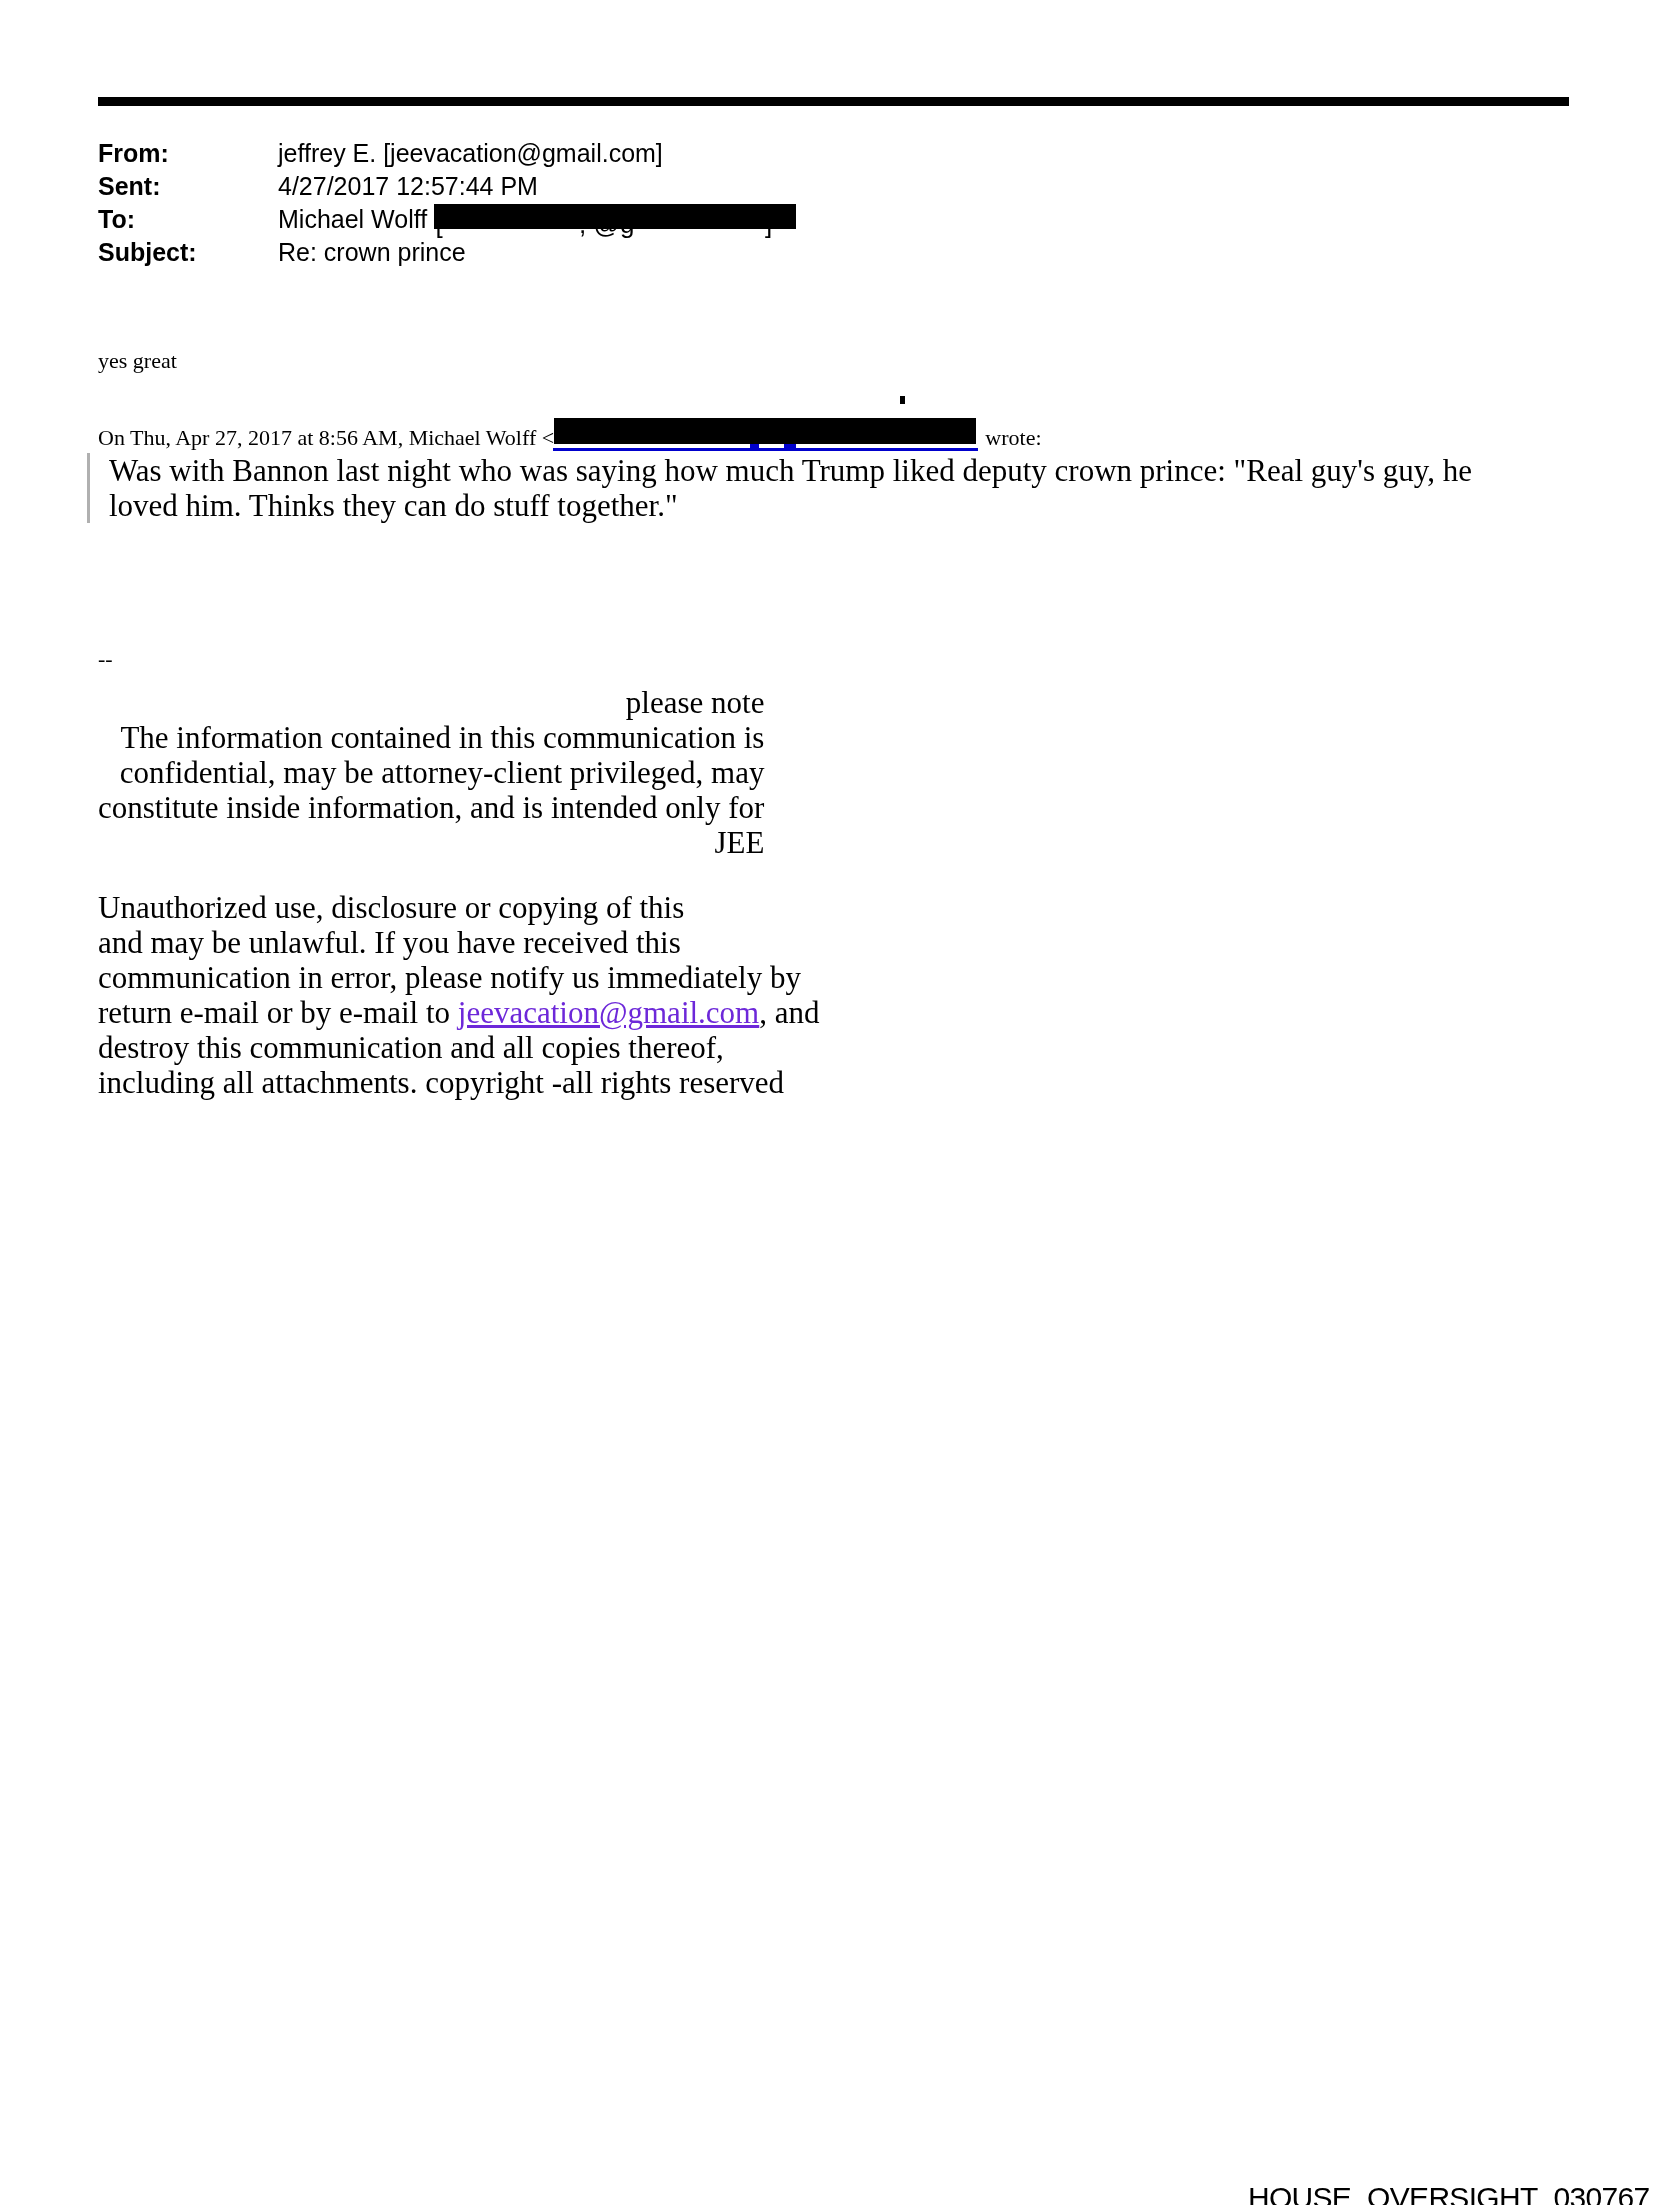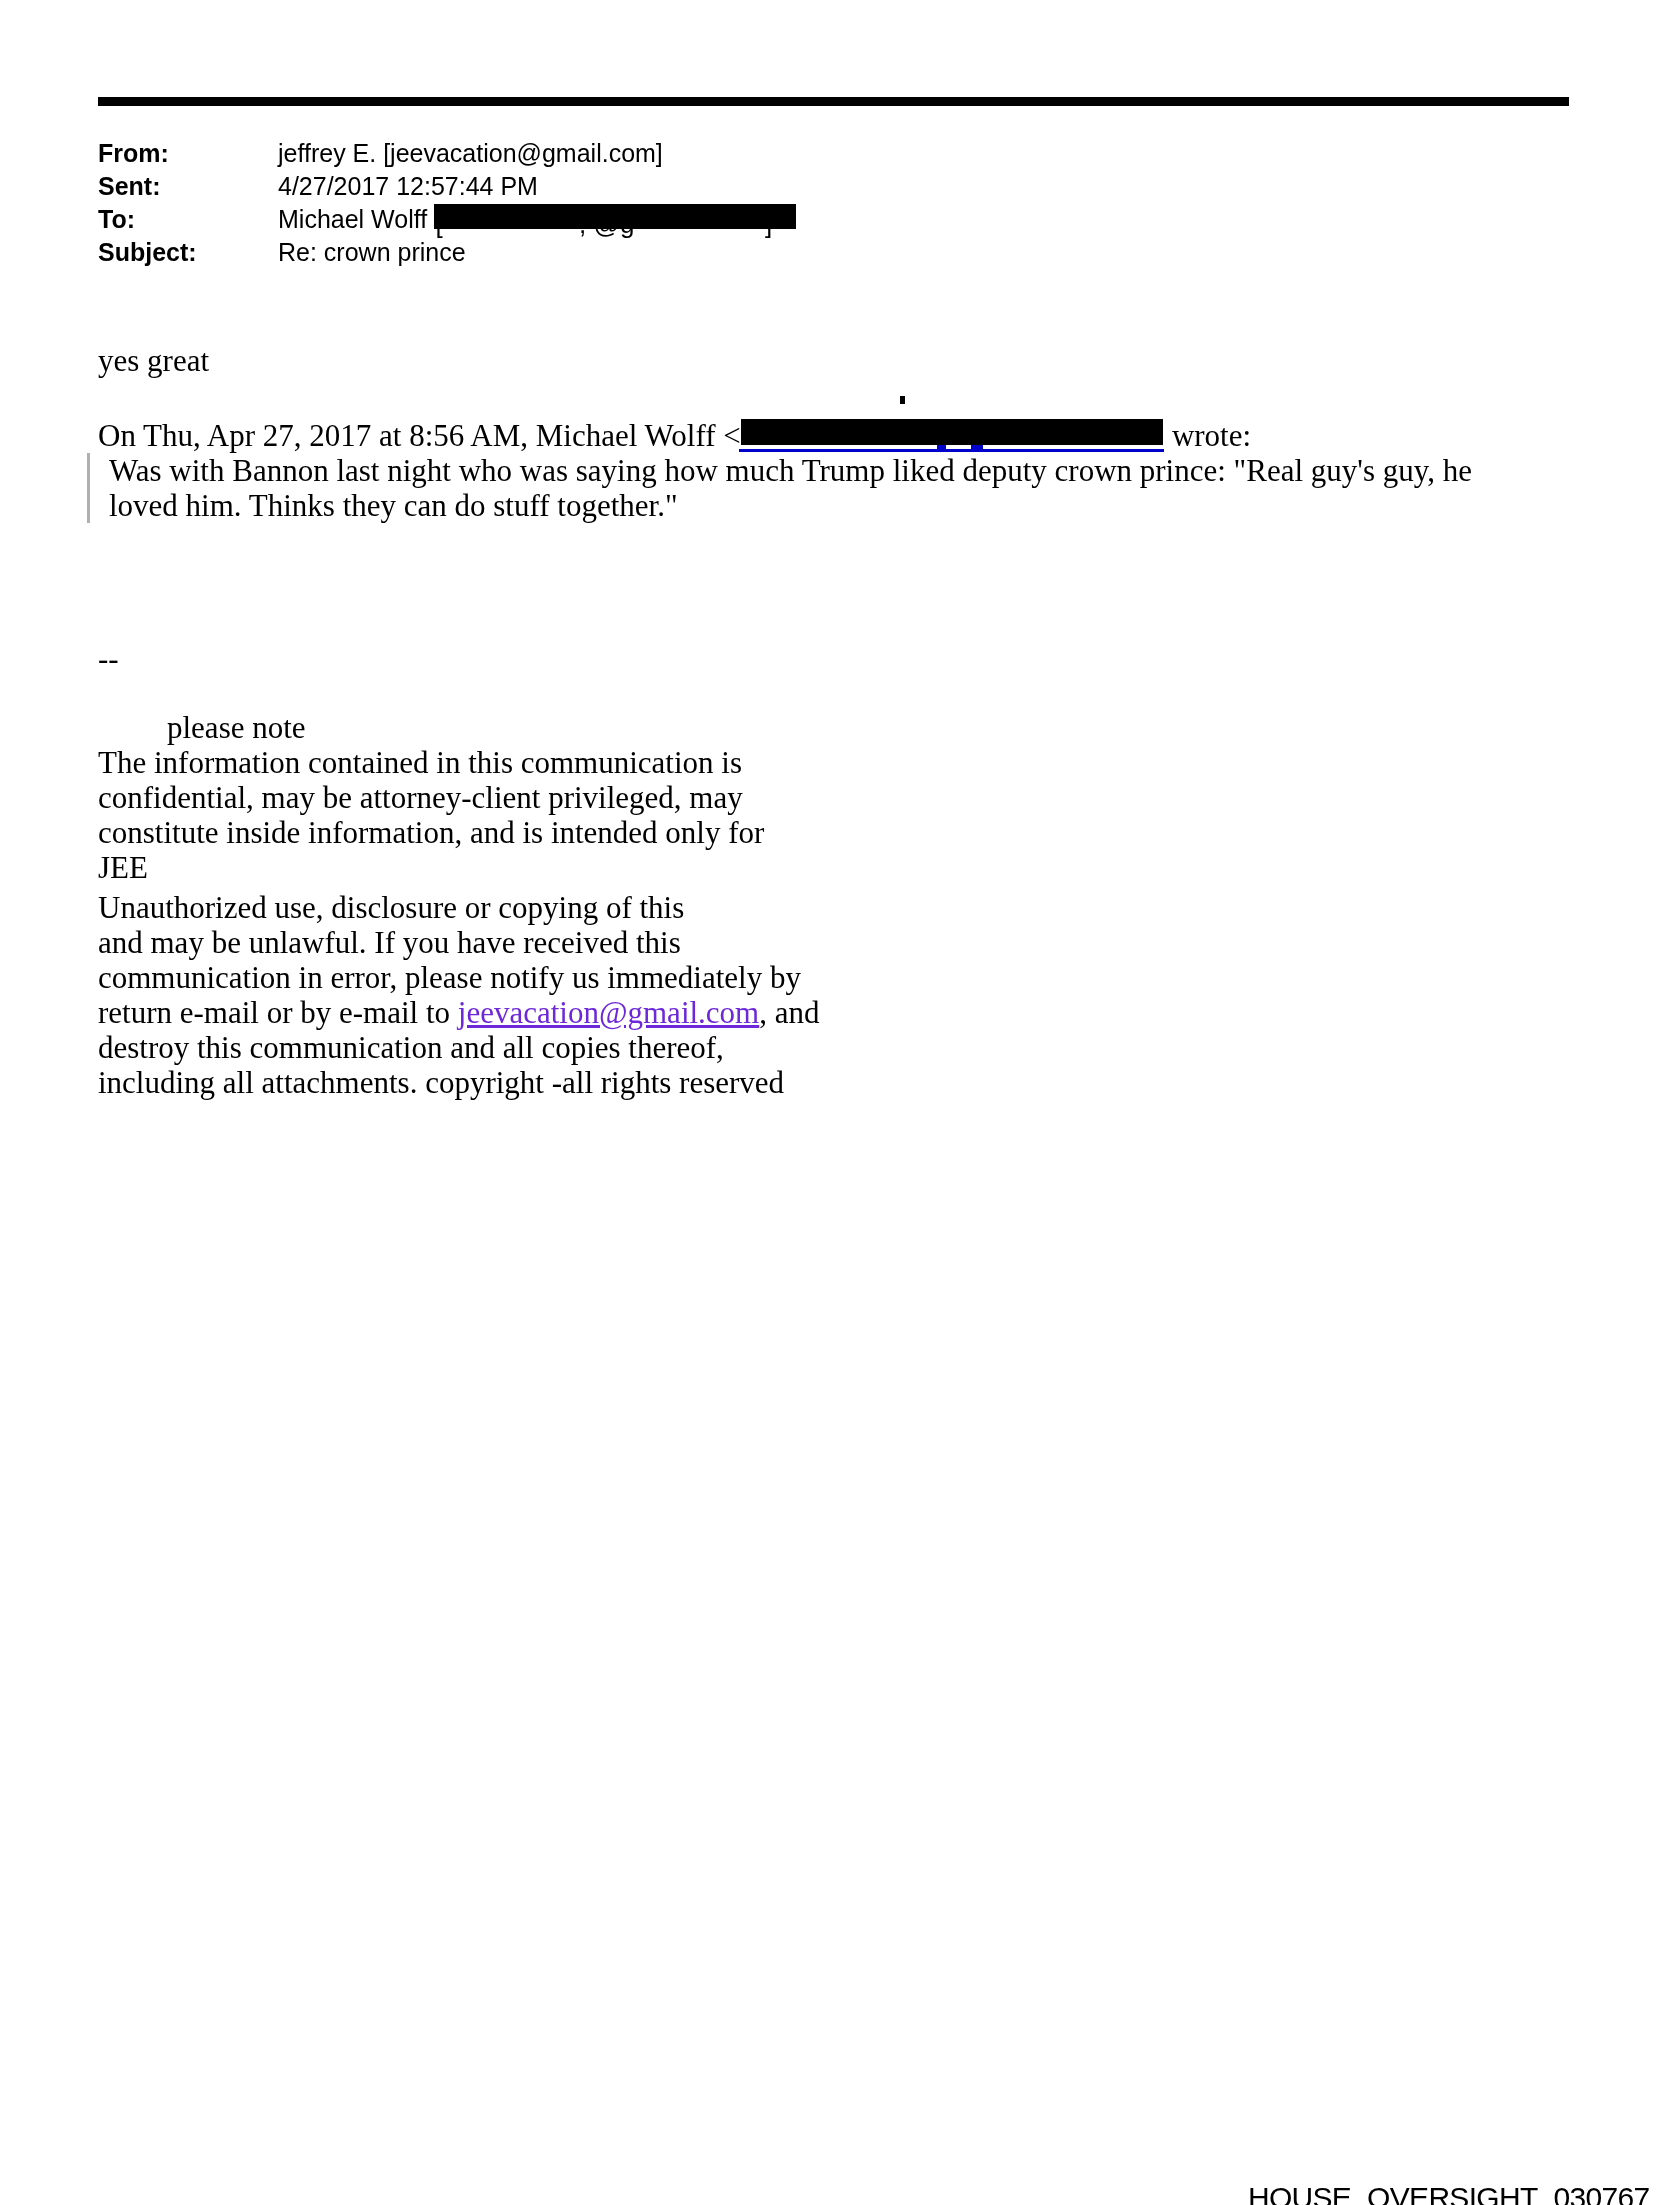--- a/index.html
+++ b/index.html
@@ -45,21 +45,21 @@
   .redact1 .r-b{left:145px;}
   .redact1 .r-c{left:331px;}
   .redact1 .bar{
     position:absolute; left:0; top:0;
     width:362px; height:25px;
     background:#000000;
   }
   
   .serif-line{
     position:absolute;
-    font-size:31px;
+    font-size:22px;
     line-height:35px;
     white-space:nowrap;
   }
   .greeting{left:98px; top:343px;}
   .scan-dot{
     position:absolute; left:900px; top:396px;
     width:5.2px; height:7.9px; background:#000000;
   }
   .attribution{left:98px; top:418px;}
   .redact2{
@@ -94,21 +94,21 @@
   }
   
   .sig-sep{left:98px; top:641px;}
   .sig-block{
     position:absolute;
     left:98px;
     font-size:31px;
     line-height:35px;
     white-space:nowrap;
   }
-  .sig1{top:710px;}
+  .sig1{top:685px;text-align:right;}
   .sig2{top:890px;}
   .sig-note{margin-left:69px;}
   a.email-link{
     color:#6d28d9;
     text-decoration:underline;
   }
   
   .bates{
     position:absolute;
     right:19.6px; top:2159px;

